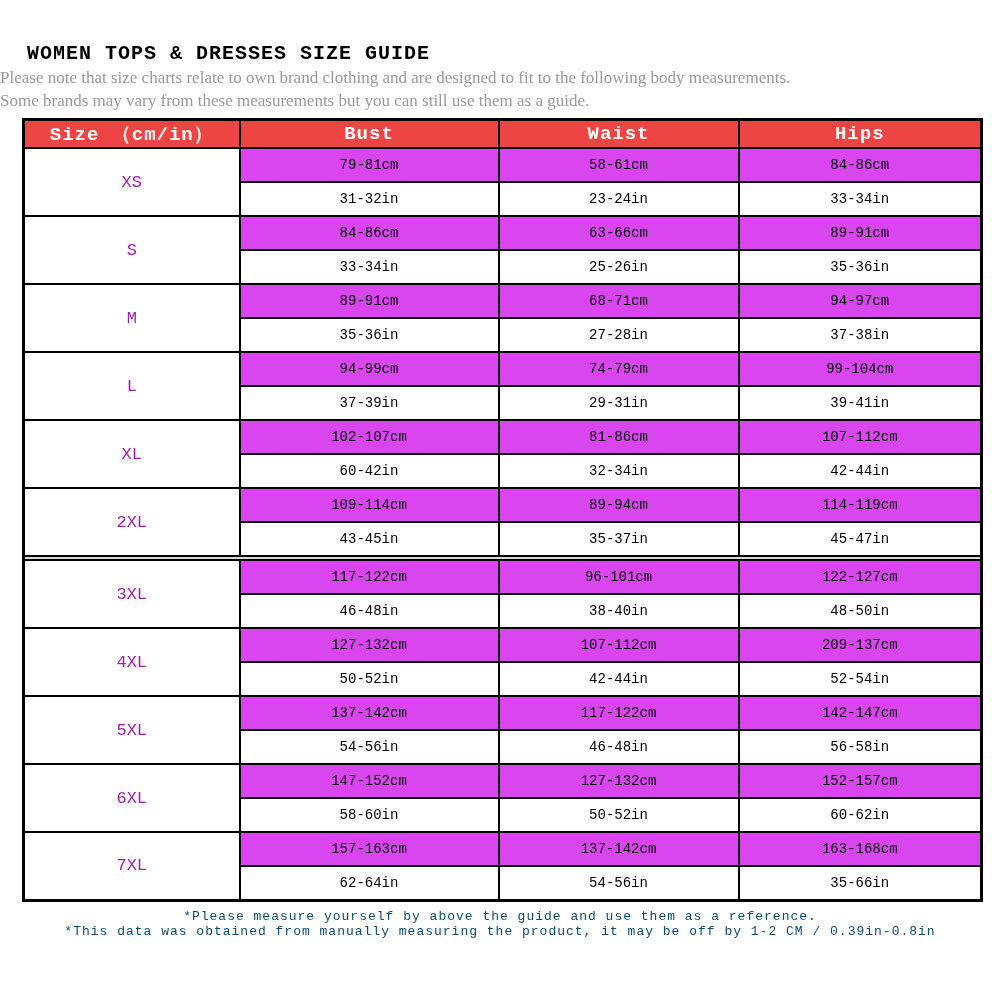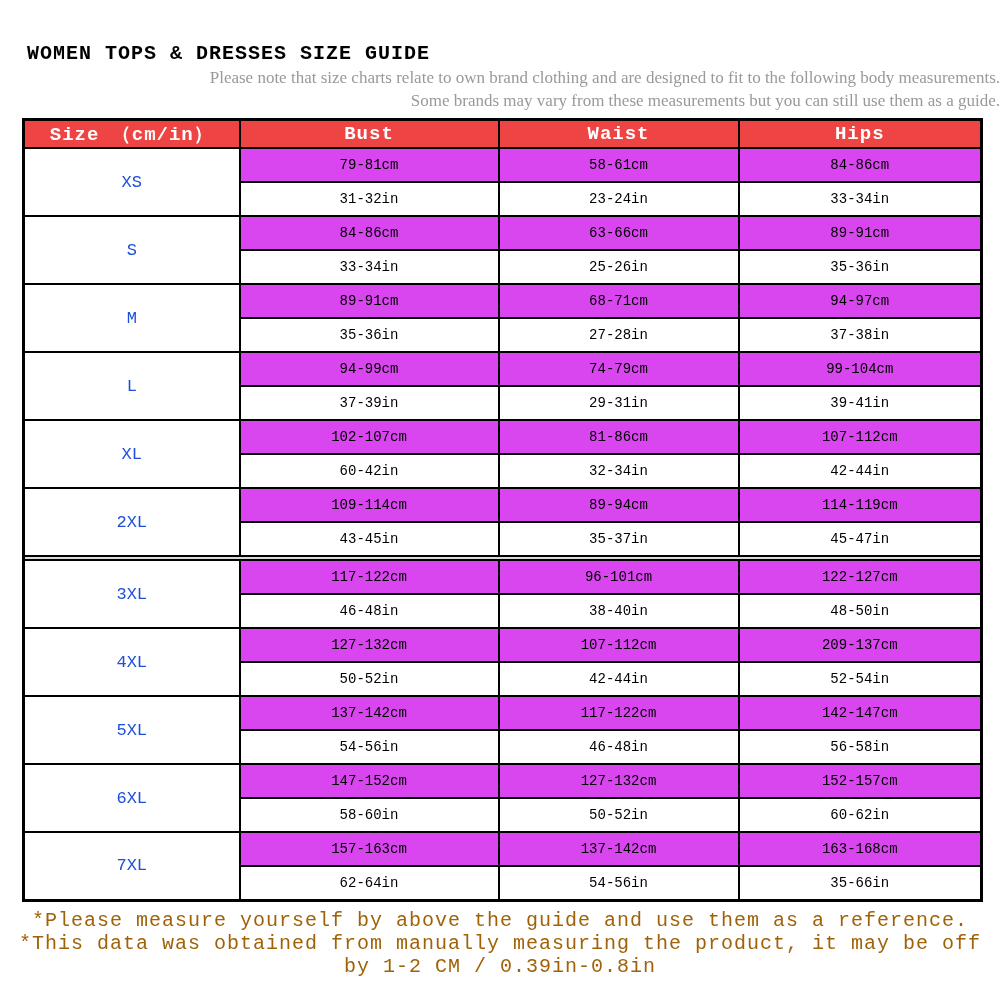--- a/index.html
+++ b/index.html
@@ -21,21 +21,21 @@
   .page-title {
     margin: 42px 0 0 27px;
     font-size: 20px;
     font-weight: bold;
     color: #000000;
     letter-spacing: 1px;
     font-family: "Liberation Mono", "DejaVu Sans Mono", monospace;
   }
   .subtitle {
     margin: 2px 0 0 0;
-    text-align: right;
+    text-align: left;
     font-family: "Liberation Serif", "DejaVu Serif", serif;
     font-size: 17px;
     color: #999999;
     line-height: 21px;
   }
   table.size-chart {
     border-collapse: collapse;
     margin: 7px 0 0 22px;
     width: 958px;
     table-layout: fixed;
@@ -53,41 +53,41 @@
     background: #ef4444;
     color: #ffffff;
     font-size: 19px;
     font-weight: bold;
     height: 27px;
     letter-spacing: 1px;
   }
   td.size-cell {
     background: #ffffff;
     font-size: 17px;
-    color: #1d4ed8;
+    color: #a21caf;
   }
   tr.cm-row td.val { background: #d946ef; }
   tr.in-row td.val { background: #ffffff; }
   tr.cm-row, tr.in-row { height: 34px; }
   td.val {
     font-size: 14px;
     color: #000000;
   }
   tr.separator-row { height: 4px; }
   tr.separator-row td {
     background: #d9d9d9;
     border-left: none;
     border-right: none;
     padding: 0;
     line-height: 0;
   }
   .footnote {
     text-align: center;
-    color: #a16207;
-    font-size: 20px;
+    color: #0c4a6e;
+    font-size: 13px;
     margin: 0;
   }
   .footnote-1 { margin-top: 7px; letter-spacing: 1px; }
   .footnote-2 { letter-spacing: 1px; }
 </style>
 </head>
 <body>
 
 <div class="page">
 

